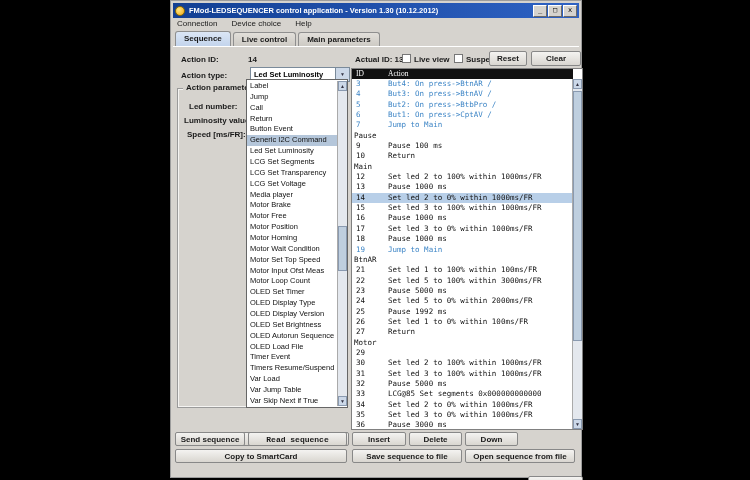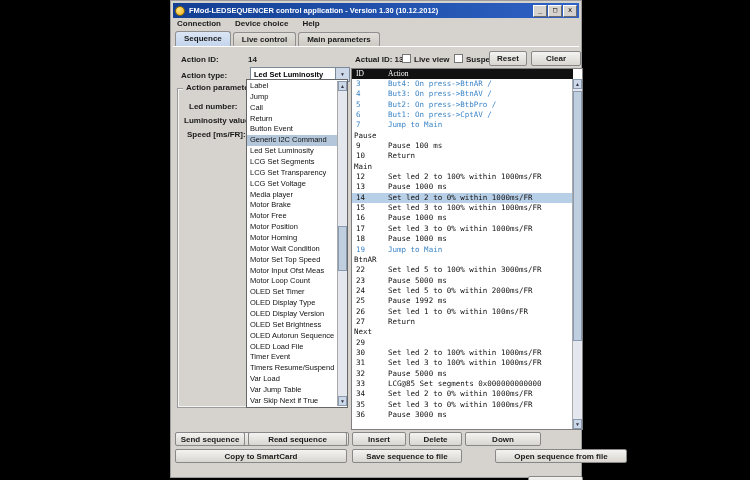--- a/index.html
+++ b/index.html
@@ -13,21 +13,21 @@
             display:flex;align-items:center;padding:0 2px;box-sizing:border-box;}
   .app-icon{width:8px;height:8px;border-radius:50%;background:radial-gradient(circle at 35% 35%,#ffe680,#f0a818);
             border:1px solid #8a6a00;flex:0 0 auto;}
   .title-text{color:#fff;font-size:7.5px;font-weight:bold;margin-left:4px;white-space:nowrap;
               overflow:hidden;flex:1;}
   .winbtn{width:12px;height:10px;background:#d6d3ce;border:1px solid;border-color:#fff #6a6a6a #6a6a6a #fff;
           font-size:7px;line-height:8px;text-align:center;color:#000;margin-left:1px;flex:0 0 auto;
           font-family:"DejaVu Sans Mono",monospace;}
   
   .menubar{position:absolute;left:2px;top:15px;right:2px;height:15px;display:flex;align-items:center;
-           gap:14px;padding-left:4px;font-size:8px;font-weight:bold;color:#1a1a1a;}
+           gap:14px;padding-left:4px;font-size:8px;font-weight:normal;color:#1a1a1a;}
   
   .tabbar{position:absolute;left:2px;top:30px;right:2px;height:15px;display:flex;align-items:flex-end;
           padding-left:2px;gap:2px;}
   .tab{height:13px;line-height:13px;padding:0 8px;font-size:8px;font-weight:bold;color:#1a1a1a;
        background:linear-gradient(#e2dfda,#cdcac4);border:1px solid #8f8f8f;border-bottom:none;
        border-radius:3px 3px 0 0;}
   .tab.selected{background:linear-gradient(#dbe6f5,#c3d4ec);height:14px;line-height:14px;}
   
   .content{position:absolute;left:2px;top:45px;right:2px;bottom:17px;
            border-top:1px solid #fff;background:#d6d3ce;}
@@ -200,20 +200,24 @@
               <span class="rtext">Pause 1000 ms</span>
             </div>
             <div class="srow blue">
               <span class="rid">19</span>
               <span class="rtext">Jump to Main</span>
             </div>
             <div class="srow">
               <span class="rlabel">BtnAR</span>
             </div>
             <div class="srow">
+              <span class="rid">21</span>
+              <span class="rtext">Set led 1 to 100% within 100ms/FR</span>
+            </div>
+            <div class="srow">
               <span class="rid">22</span>
               <span class="rtext">Set led 5 to 100% within 3000ms/FR</span>
             </div>
             <div class="srow">
               <span class="rid">23</span>
               <span class="rtext">Pause 5000 ms</span>
             </div>
             <div class="srow">
               <span class="rid">24</span>
               <span class="rtext">Set led 5 to 0% within 2000ms/FR</span>
@@ -224,21 +228,21 @@
             </div>
             <div class="srow">
               <span class="rid">26</span>
               <span class="rtext">Set led 1 to 0% within 100ms/FR</span>
             </div>
             <div class="srow">
               <span class="rid">27</span>
               <span class="rtext">Return</span>
             </div>
             <div class="srow">
-              <span class="rlabel">Next</span>
+              <span class="rlabel">Motor</span>
             </div>
             <div class="srow">
               <span class="rid">29</span>
             </div>
             <div class="srow">
               <span class="rid">30</span>
               <span class="rtext">Set led 2 to 100% within 1000ms/FR</span>
             </div>
             <div class="srow">
               <span class="rid">31</span>
@@ -266,29 +270,29 @@
             </div>
           </div>
         <div class="sbar" style="right:0;top:10px;bottom:0;width:9px;">
           <div class="sbtn" style="top:0;">▲</div>
           <div class="sthumb" style="top:12px;height:250px;"></div>
           <div class="sbtn" style="bottom:0;">▼</div>
         </div>
       </div>
 
       <div class="btn" style="left:2px;top:385px;width:70px;height:14px;">Send sequence</div>
-      <div class="btn" style="left:75px;top:385px;width:99px;height:14px;">Read sequence</div>
+      <div class="btn" style="left:75px;top:385px;width:99px;height:14px;font-family:Liberation Mono, monospace;">Read sequence</div>
       <div class="btn" style="left:179px;top:385px;width:54px;height:14px;">Insert</div>
       <div class="btn" style="left:236px;top:385px;width:53px;height:14px;">Delete</div>
-      <div class="btn" style="left:292px;top:385px;width:76px;height:14px;">Down</div>
+      <div class="btn" style="left:292px;top:385px;width:53px;height:14px;">Down</div>
       <div class="btn" style="left:355px;top:385px;width:55px;height:14px;margin-top:44px;">Up</div>
 
       <div class="btn" style="left:2px;top:402px;width:172px;height:14px;">Copy to SmartCard</div>
       <div class="btn" style="left:179px;top:402px;width:110px;height:14px;">Save sequence to file</div>
-      <div class="btn" style="left:292px;top:402px;width:132px;height:14px;margin-left:30px;">Open sequence from file</div>
+      <div class="btn" style="left:292px;top:402px;width:110px;height:14px;">Open sequence from file</div>
     </div>
 
   </div>
 
   <div class="dropdown">
     <div class="dd-items" id="dd-items">
         <div class="dd-item">Label</div>
         <div class="dd-item">Jump</div>
         <div class="dd-item">Call</div>
         <div class="dd-item">Return</div>

